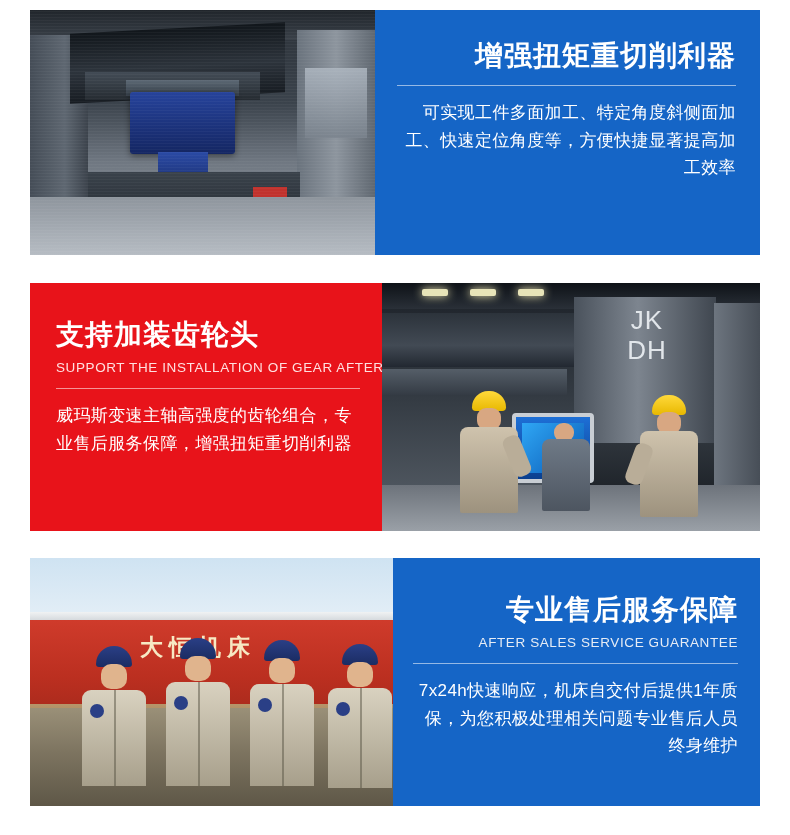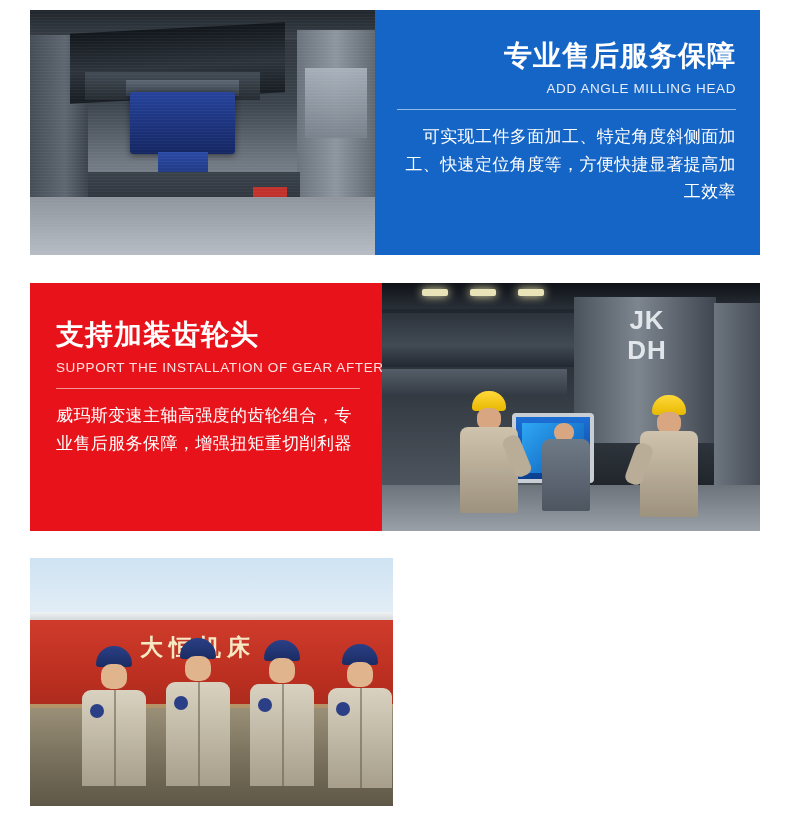--- a/index.html
+++ b/index.html
@@ -189,21 +189,21 @@
   .p2-col {
     position: absolute; left: 192px; top: 14px; width: 142px; height: 160px;
     background: linear-gradient(90deg, #4a525c, #7d858f 45%, #3f464f);
   }
   .p2-col-dark {
     position: absolute; left: 192px; top: 160px; width: 142px; height: 55px;
     background: linear-gradient(180deg, #2e343b, #1c2127);
   }
   .p2-logo {
     position: absolute; left: 230px; top: 22px; width: 70px; height: 62px;
-    color: #eef2f6; font-weight: bold; font-size: 30px; letter-spacing: 1px;
+    color: #eef2f6; font-weight: normal; font-size: 30px; letter-spacing: 1px;
     text-align: center; line-height: 30px; opacity: .9;
   }
   .p2-logo .b { display:block; font-size: 26px; }
   .p2-right {
     position: absolute; right: 0; top: 20px; width: 46px; height: 228px;
     background: linear-gradient(90deg, #6d757f, #474e57);
   }
   .p2-floor {
     position: absolute; left: 0; bottom: 0; width: 100%; height: 46px;
     background: linear-gradient(180deg, #6d737b, #9aa0a7);
@@ -307,22 +307,21 @@
       <div class="p1-spindle"></div>
       <div class="p1-chuck"></div>
       <div class="p1-base"></div>
       <div class="p1-red"></div>
       <div class="p1-floor"></div>
       <div class="p1-grain"></div>
     </div>
 
     <div class="panel blue" id="panel1">
       <div class="panel-inner align-right">
-        <div class="title-cn">专业售后服务保障</div>
-        <div class="title-en">ADD ANGLE MILLING HEAD</div>
+        <div class="title-cn">增强扭矩重切削利器</div>
         <div class="rule"></div>
         <div class="body-cn">可实现工件多面加工、特定角度斜侧面加工、快速定位角度等，方便快捷显著提高加工效率</div>
       </div>
     </div>
   </div>
 
   <div class="row" id="block2">
 
     <div class="panel red" id="panel2">
       <div class="panel-inner align-left">
@@ -415,15 +414,23 @@
       <div class="p3-person" style="left:292px; width:80px; height:162px;">
         <div class="p3-helmet" style="left:20px; top:0;"></div>
         <div class="p3-face" style="left:25px; top:18px;"></div>
         <div class="p3-body" style="left:6px;  top:44px; height:100px;">
           <div class="p3-zip"></div>
         </div>
         <div class="p3-badge" style="left:14px; top:58px;"></div>
       </div>
     </div>
 
+    <div class="panel blue" id="panel3">
+      <div class="panel-inner align-right">
+        <div class="title-cn">专业售后服务保障</div>
+        <div class="title-en">AFTER SALES SERVICE GUARANTEE</div>
+        <div class="rule"></div>
+        <div class="body-cn">7x24h快速响应，机床自交付后提供1年质保，为您积极处理相关问题专业售后人员终身维护</div>
+      </div>
+    </div>
   </div>
 
 </div>
 
 </body></html>

